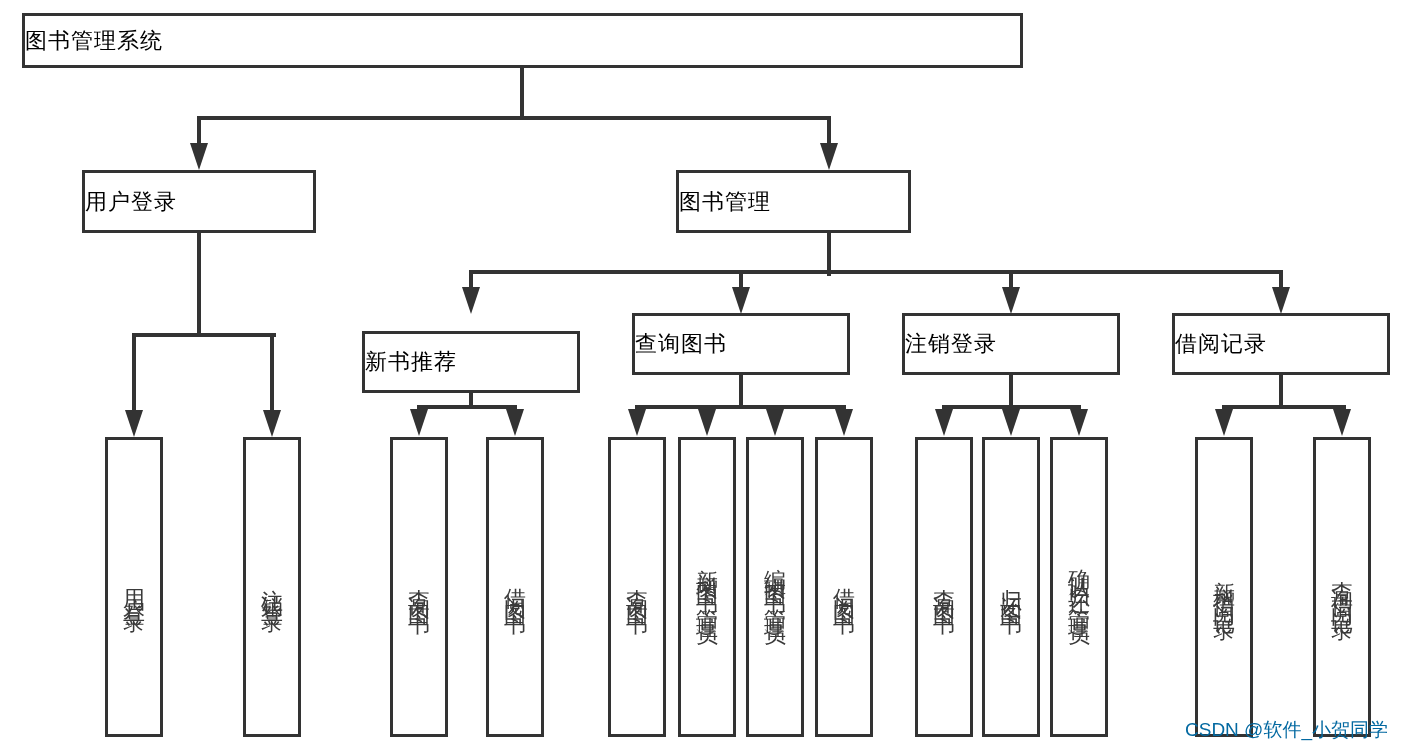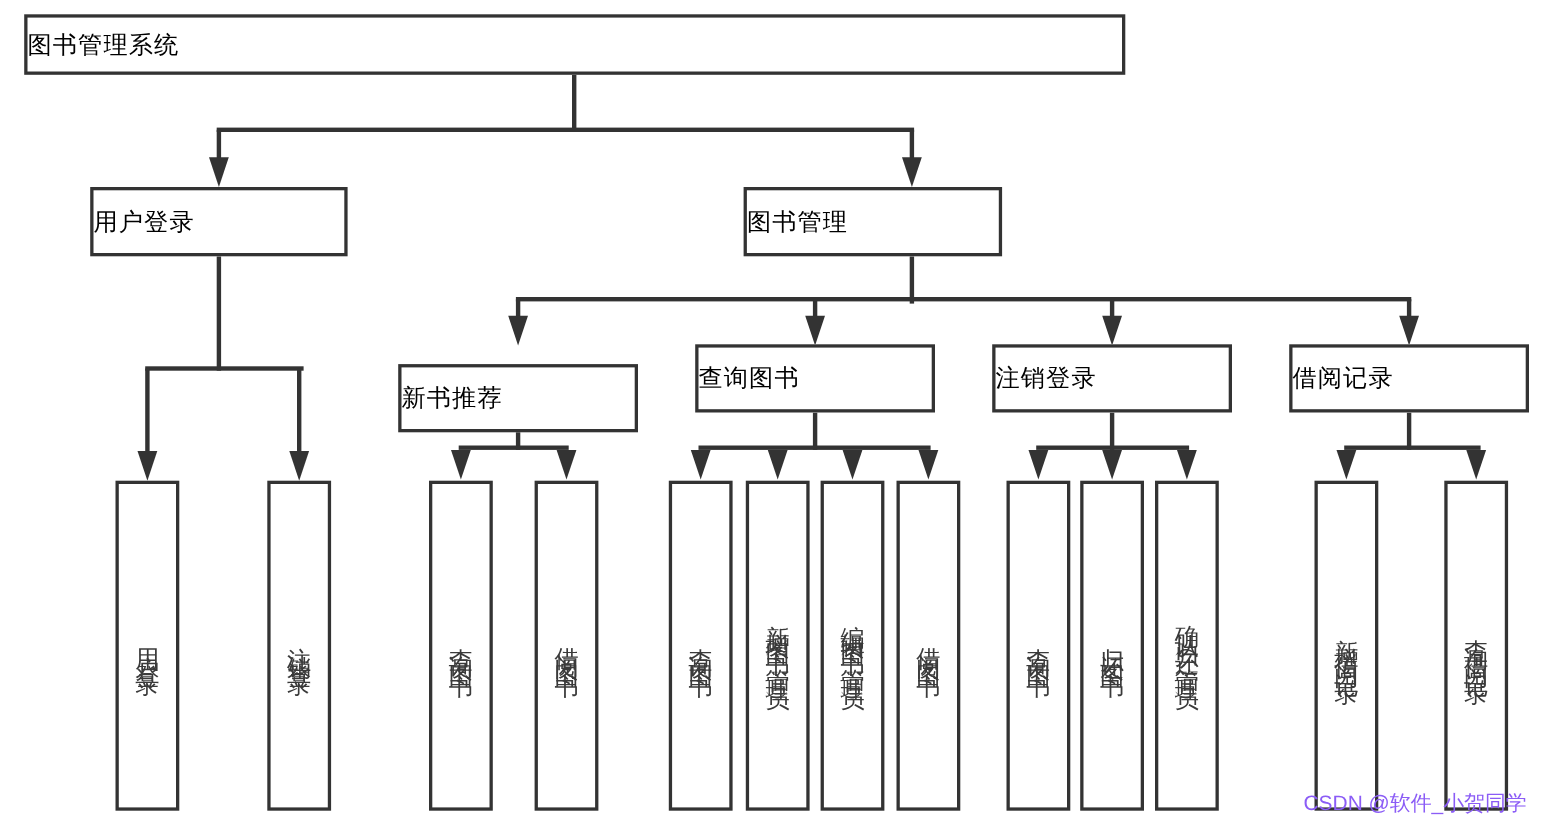--- a/index.html
+++ b/index.html
@@ -55,21 +55,21 @@
     border-left: 9px solid transparent;
     border-right: 9px solid transparent;
     border-top: 27px solid #333333;
     z-index: 1;
   }
   .watermark {
     position: absolute;
     left: 1185px;
     top: 717px;
     font-size: 19px;
-    color: #8b5cf6;
+    color: #0369a1;
     white-space: nowrap;
     z-index: 5;
   }
 </style>
 </head>
 <body>
 
 <div class="canvas">
 
   <div class="box" style="left:22px; top:13px; width:1001px; height:55px;">

